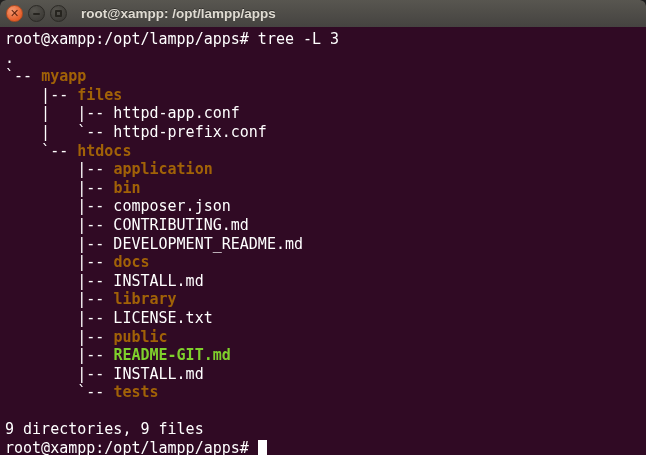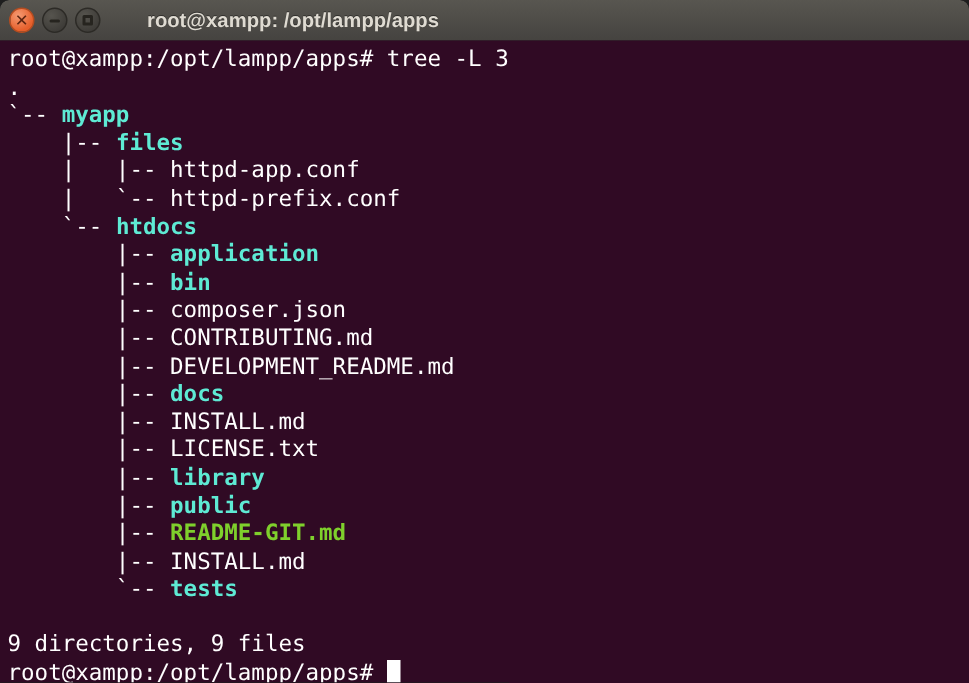--- a/index.html
+++ b/index.html
@@ -44,41 +44,41 @@
   }
   .wbtn .glyph-min {
     width: 7px; height: 2px; background: #26241f; border-radius: 1px;
   }
   .wbtn .glyph-max {
     width: 7px; height: 7px; border: 2px solid #26241f; border-radius: 1px;
   }
   .title {
     color: #dfdbd2; font-family: "Liberation Sans", "DejaVu Sans", sans-serif;
     font-weight: bold; font-size: 13.5px;
-    margin-left: 31px;
+    margin-left: 14px;
     text-shadow: 0 -1px 0 rgba(0,0,0,0.4);
     white-space: nowrap;
   }
   
   .terminal {
     flex: 1 1 auto;
     background: #300a24;
     padding: 3px 2px 0 5px;
     overflow: hidden;
     cursor: text;
   }
   .line {
     white-space: pre;
     font-size: 15px;
     line-height: 18.6px;
     height: 18.6px;
     color: #ffffff;
   }
   .line span.plain { color: #ffffff; }
-  .line span.dir   { color: #5eead4; font-weight: bold; }
+  .line span.dir   { color: #a16207; font-weight: bold; }
   .line span.exec  { color: #7fd02c; font-weight: bold; text-align: center; }
   .cursor {
     display: inline-block;
     width: 9px; height: 16px;
     background: #ffffff;
     vertical-align: -3px;
   }
 </style>
 </head>
 <body>
@@ -106,22 +106,22 @@
       <div class="line"><span class="plain">    |   |-- httpd-app.conf</span></div>
       <div class="line"><span class="plain">    |   `-- httpd-prefix.conf</span></div>
       <div class="line"><span class="plain">    `-- </span><span class="dir">htdocs</span></div>
       <div class="line"><span class="plain">        |-- </span><span class="dir">application</span></div>
       <div class="line"><span class="plain">        |-- </span><span class="dir">bin</span></div>
       <div class="line"><span class="plain">        |-- composer.json</span></div>
       <div class="line"><span class="plain">        |-- CONTRIBUTING.md</span></div>
       <div class="line"><span class="plain">        |-- DEVELOPMENT_README.md</span></div>
       <div class="line"><span class="plain">        |-- </span><span class="dir">docs</span></div>
       <div class="line"><span class="plain">        |-- INSTALL.md</span></div>
+      <div class="line"><span class="plain">        |-- </span><span class="dir">library</span></div>
       <div class="line"><span class="plain">        |-- LICENSE.txt</span></div>
-      <div class="line"><span class="plain">        |-- </span><span class="dir">library</span></div>
       <div class="line"><span class="plain">        |-- </span><span class="dir">public</span></div>
       <div class="line"><span class="plain">        |-- </span><span class="exec">README-GIT.md</span></div>
       <div class="line"><span class="plain">        |-- INSTALL.md</span></div>
       <div class="line"><span class="plain">        `-- </span><span class="dir">tests</span></div>
       <div class="line"><span class="plain"></span></div>
       <div class="line"><span class="plain">9 directories, 9 files</span></div>
       <div class="line"><span class="plain">root@xampp:/opt/lampp/apps# </span><span class="cursor"></span></div>
     </div>
 </div>
 

